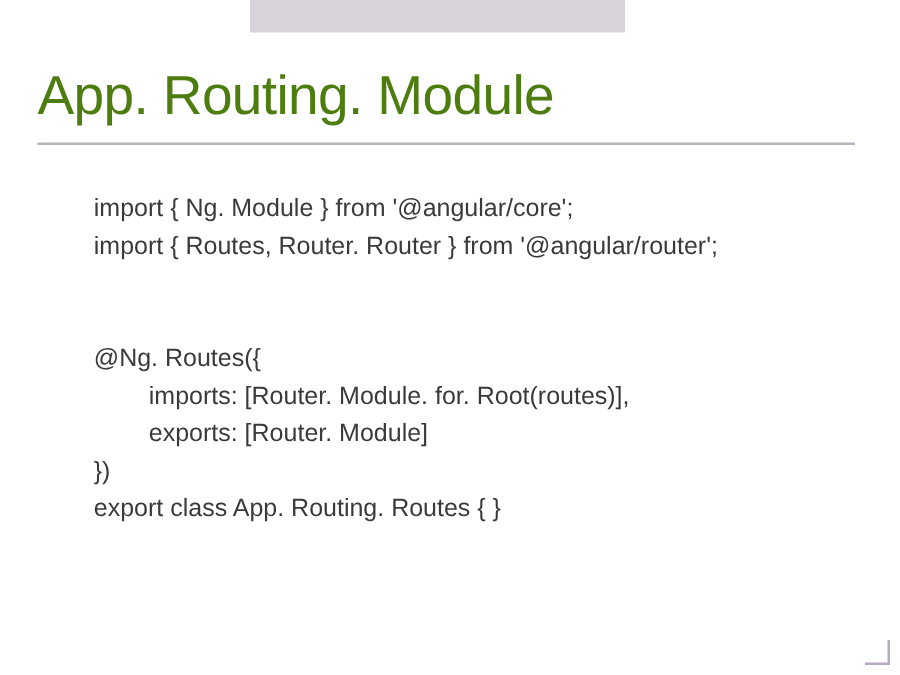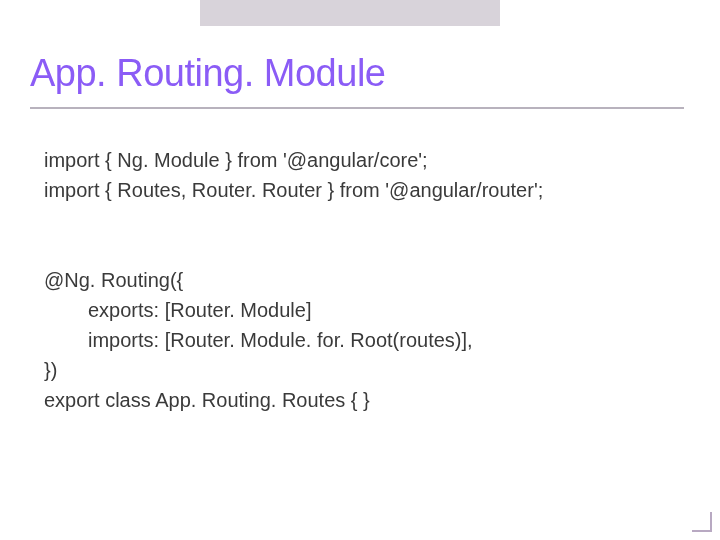--- a/index.html
+++ b/index.html
@@ -17,39 +17,39 @@
     top: 0;
     left: 200px;
     width: 300px;
     height: 26px;
     background: #d8d3da;
   }
   .content {
     padding: 52px 30px 0 30px;
   }
   .title {
-    font-size: 38px;
+    font-size: 44px;
     font-weight: 400;
-    color: #8b5cf6;
+    color: #4d7c0f;
     margin-bottom: 12px;
     letter-spacing: -0.5px;
   }
   .underline {
     width: 654px;
     height: 2px;
     background: #b8b2bd;
     margin-bottom: 36px;
   }
   .code-block {
     font-size: 20px;
     line-height: 1.5;
     color: #3a3a3a;
     padding-left: 14px;
   }
-  .code-line { white-space: pre; }
+  .code-line { white-space: pre; margin-left: 31px; }
   .blank { height: 30px; }
   .indent1 { padding-left: 44px; }
   .corner-accent {
     position: absolute;
     bottom: 8px;
     right: 8px;
     width: 20px;
     height: 20px;
   }
   .corner-accent::before,
@@ -74,21 +74,21 @@
 
 <div class="content">
   <h1 class="title">App. Routing. Module</h1>
   <div class="underline"></div>
 
   <div class="code-block">
     <div class="code-line">import { Ng. Module } from '@angular/core';</div>
     <div class="code-line">import { Routes, Router. Router } from '@angular/router';</div>
     <div class="blank"></div>
     <div class="blank"></div>
-    <div class="code-line">@Ng. Routing({</div>
+    <div class="code-line">@Ng. Routes({</div>
+    <div class="code-line indent1">imports: [Router. Module. for. Root(routes)],</div>
     <div class="code-line indent1">exports: [Router. Module]</div>
-    <div class="code-line indent1">imports: [Router. Module. for. Root(routes)],</div>
     <div class="code-line">})</div>
     <div class="code-line">export class App. Routing. Routes { }</div>
   </div>
 </div>
 
 <div class="corner-accent"></div>
 
 </body></html>

